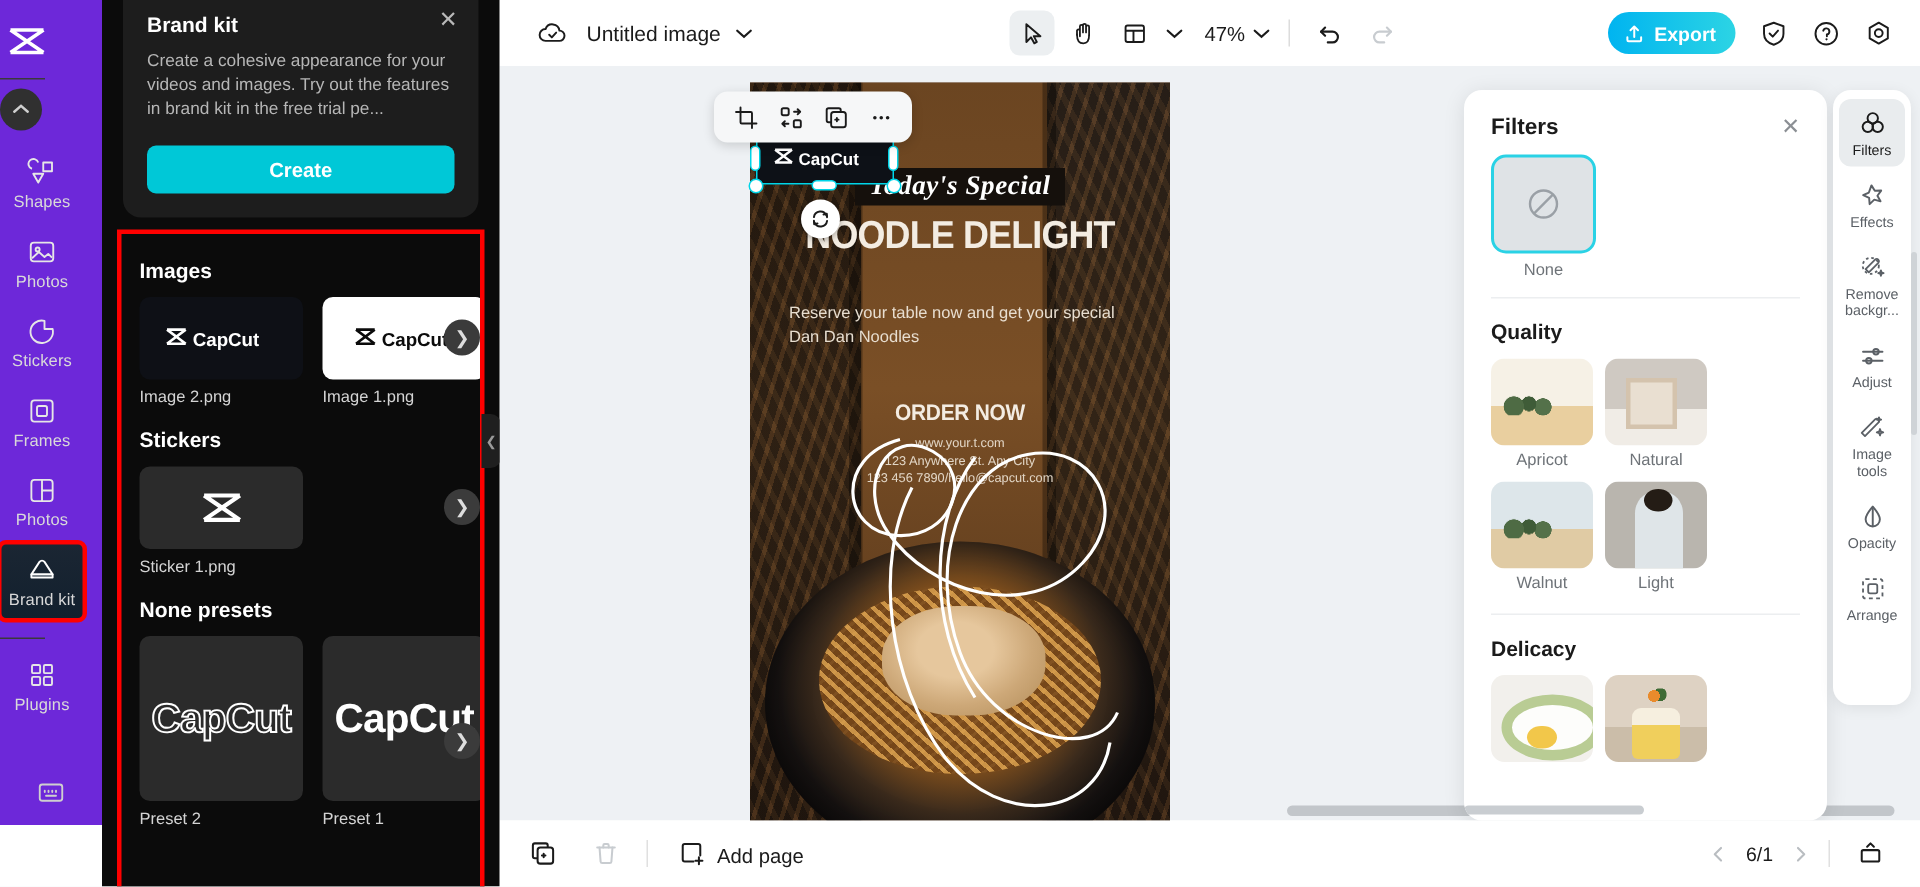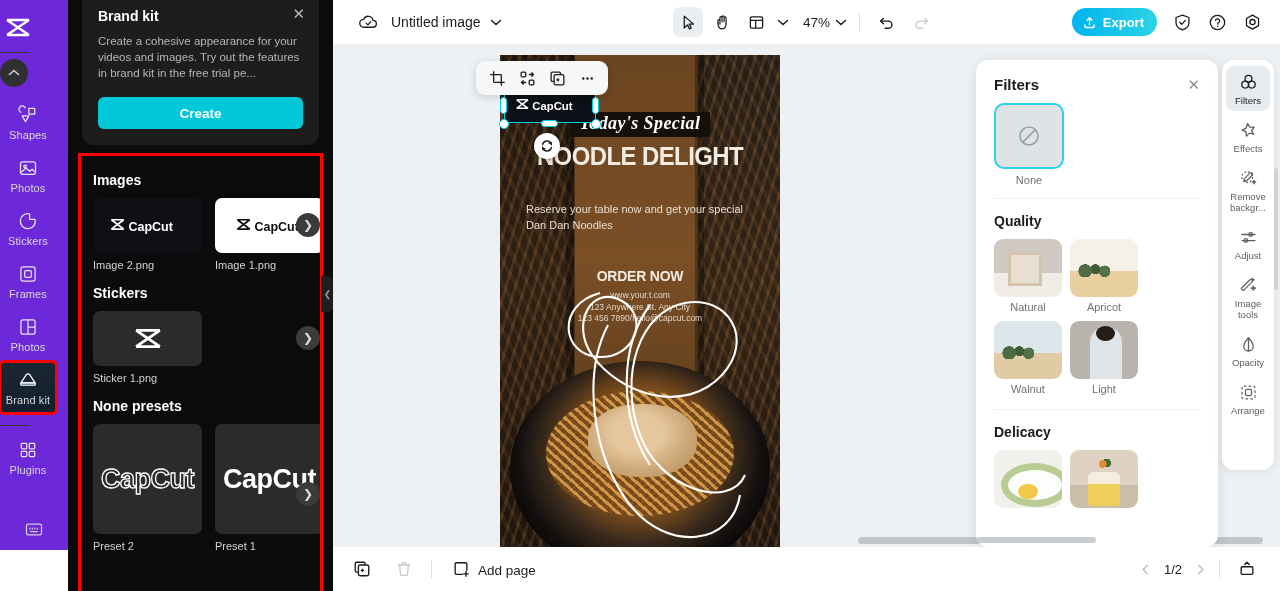--- a/index.html
+++ b/index.html
@@ -680,29 +680,29 @@
       </div>
       <div class="fp-none-lbl">None</div>
     </div>
 
     <div class="fp-hr"></div>
 
     <div class="fp-sec">Quality</div>
     <div class="fp-grid">
       <div class="fp-cell">
         <div class="fp-thumb">
-            <div class="art-natural"></div>
-          </div>
-        <div class="fp-cap">Natural</div>
+            <div class="art-desert warm"></div>
+          </div>
+        <div class="fp-cap">Apricot</div>
       </div>
       <div class="fp-cell">
         <div class="fp-thumb">
-            <div class="art-desert warm"></div>
-          </div>
-        <div class="fp-cap">Apricot</div>
+            <div class="art-natural"></div>
+          </div>
+        <div class="fp-cap">Natural</div>
       </div>
       <div class="fp-cell">
         <div class="fp-thumb">
             <div class="art-desert cool"></div>
           </div>
         <div class="fp-cap">Walnut</div>
       </div>
       <div class="fp-cell">
         <div class="fp-thumb">
             <div class="art-person"></div>
@@ -826,21 +826,21 @@
       </span>
       <span>Add page</span>
     </span>
 
     <div class="bb-right">
       <span class="bb-nav">
         <svg width="13" height="13" viewBox="0 0 14 14" fill="none" stroke="#b9bdc1" stroke-width="1.5" stroke-linecap="round" stroke-linejoin="round">
             <path d="M9 2.5 L4.5 7 L9 11.5"></path>
           </svg>
       </span>
-      <span class="bb-page">1/2</span>
+      <span class="bb-page">6/1</span>
       <span class="bb-nav">
         <svg width="13" height="13" viewBox="0 0 14 14" fill="none" stroke="#b9bdc1" stroke-width="1.5" stroke-linecap="round" stroke-linejoin="round">
             <path d="M5 2.5 L9.5 7 L5 11.5"></path>
           </svg>
       </span>
       <span class="bb-sep"></span>
       <span class="bb-icon">
         <svg width="18" height="18" viewBox="0 0 20 20" fill="none" stroke="#1b1b1b" stroke-width="1.5" stroke-linejoin="round" stroke-linecap="round">
           <rect x="3.5" y="7.5" width="13" height="8.5" rx="1.2"></rect>
             <path d="M7.5 5 L10 2.5 L12.5 5"></path>

